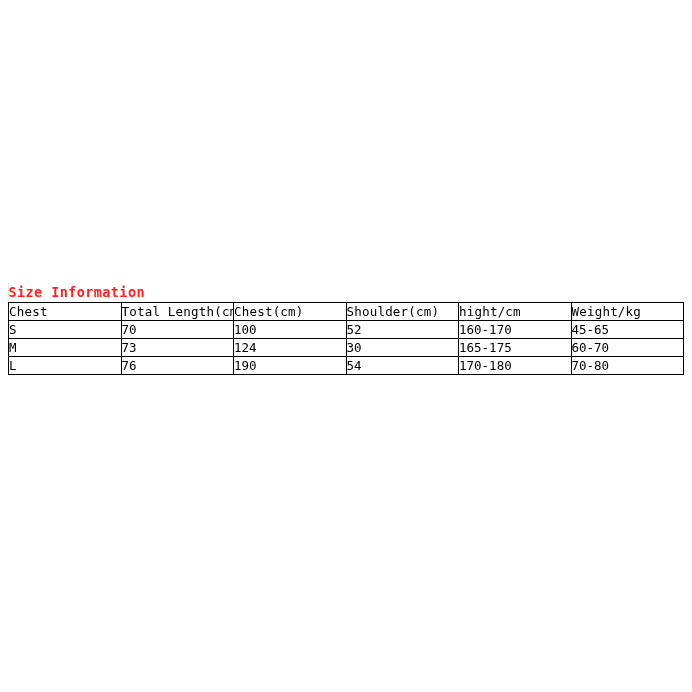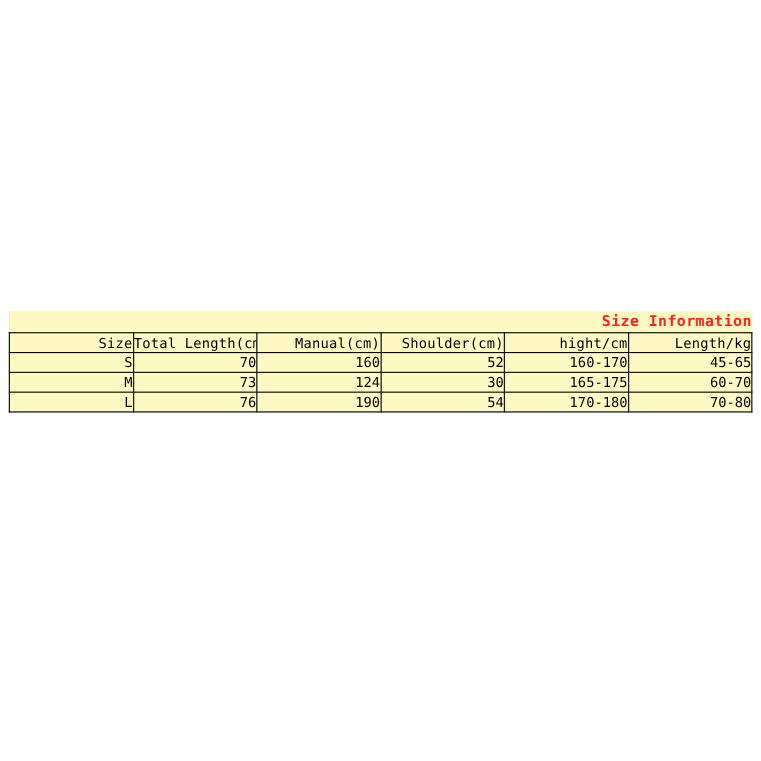--- a/index.html
+++ b/index.html
@@ -25,26 +25,26 @@
     width: 676px;
     border-collapse: collapse;
     table-layout: fixed;
     background: #dff0d0;
   }
   #size-chart td, #size-chart th {
     border: 1px solid #000000;
     padding: 0;
     height: 17px;
     line-height: 17px;
-    text-align: right;
+    text-align: left;
     vertical-align: middle;
     font-weight: normal;
     font-size: 12.5px;
     color: #000000;
-    background: #fef9c3;
+    background: #ffffff;
     white-space: nowrap;
     overflow: hidden;
   }
   .title-cell {
     border: none !important;
     color: #ff2020 !important;
     font-weight: bold !important;
     font-size: 13.5px !important;
     letter-spacing: 0.4px;
     height: 19px !important;
@@ -70,31 +70,31 @@
 </head>
 <body>
 
 <div id="page">
   <table id="size-chart">
     <tbody>
       <tr>
         <td class="title-cell" colspan="6">Size Information</td>
       </tr>
       <tr class="header-row">
-        <td class="col-size">Size</td>
+        <td class="col-size">Chest</td>
         <td class="col-length">Total Length(cm)</td>
-        <td class="col-chest">Manual(cm)</td>
+        <td class="col-chest">Chest(cm)</td>
         <td class="col-shoulder">Shoulder(cm)</td>
         <td class="col-hight">hight/cm</td>
-        <td class="col-weight">Length/kg</td>
+        <td class="col-weight">Weight/kg</td>
       </tr>
       <tr>
         <td>S</td>
         <td>70</td>
-        <td>160</td>
+        <td>100</td>
         <td>52</td>
         <td>160-170</td>
         <td>45-65</td>
       </tr>
       <tr>
         <td>M</td>
         <td>73</td>
         <td>124</td>
         <td>30</td>
         <td>165-175</td>

